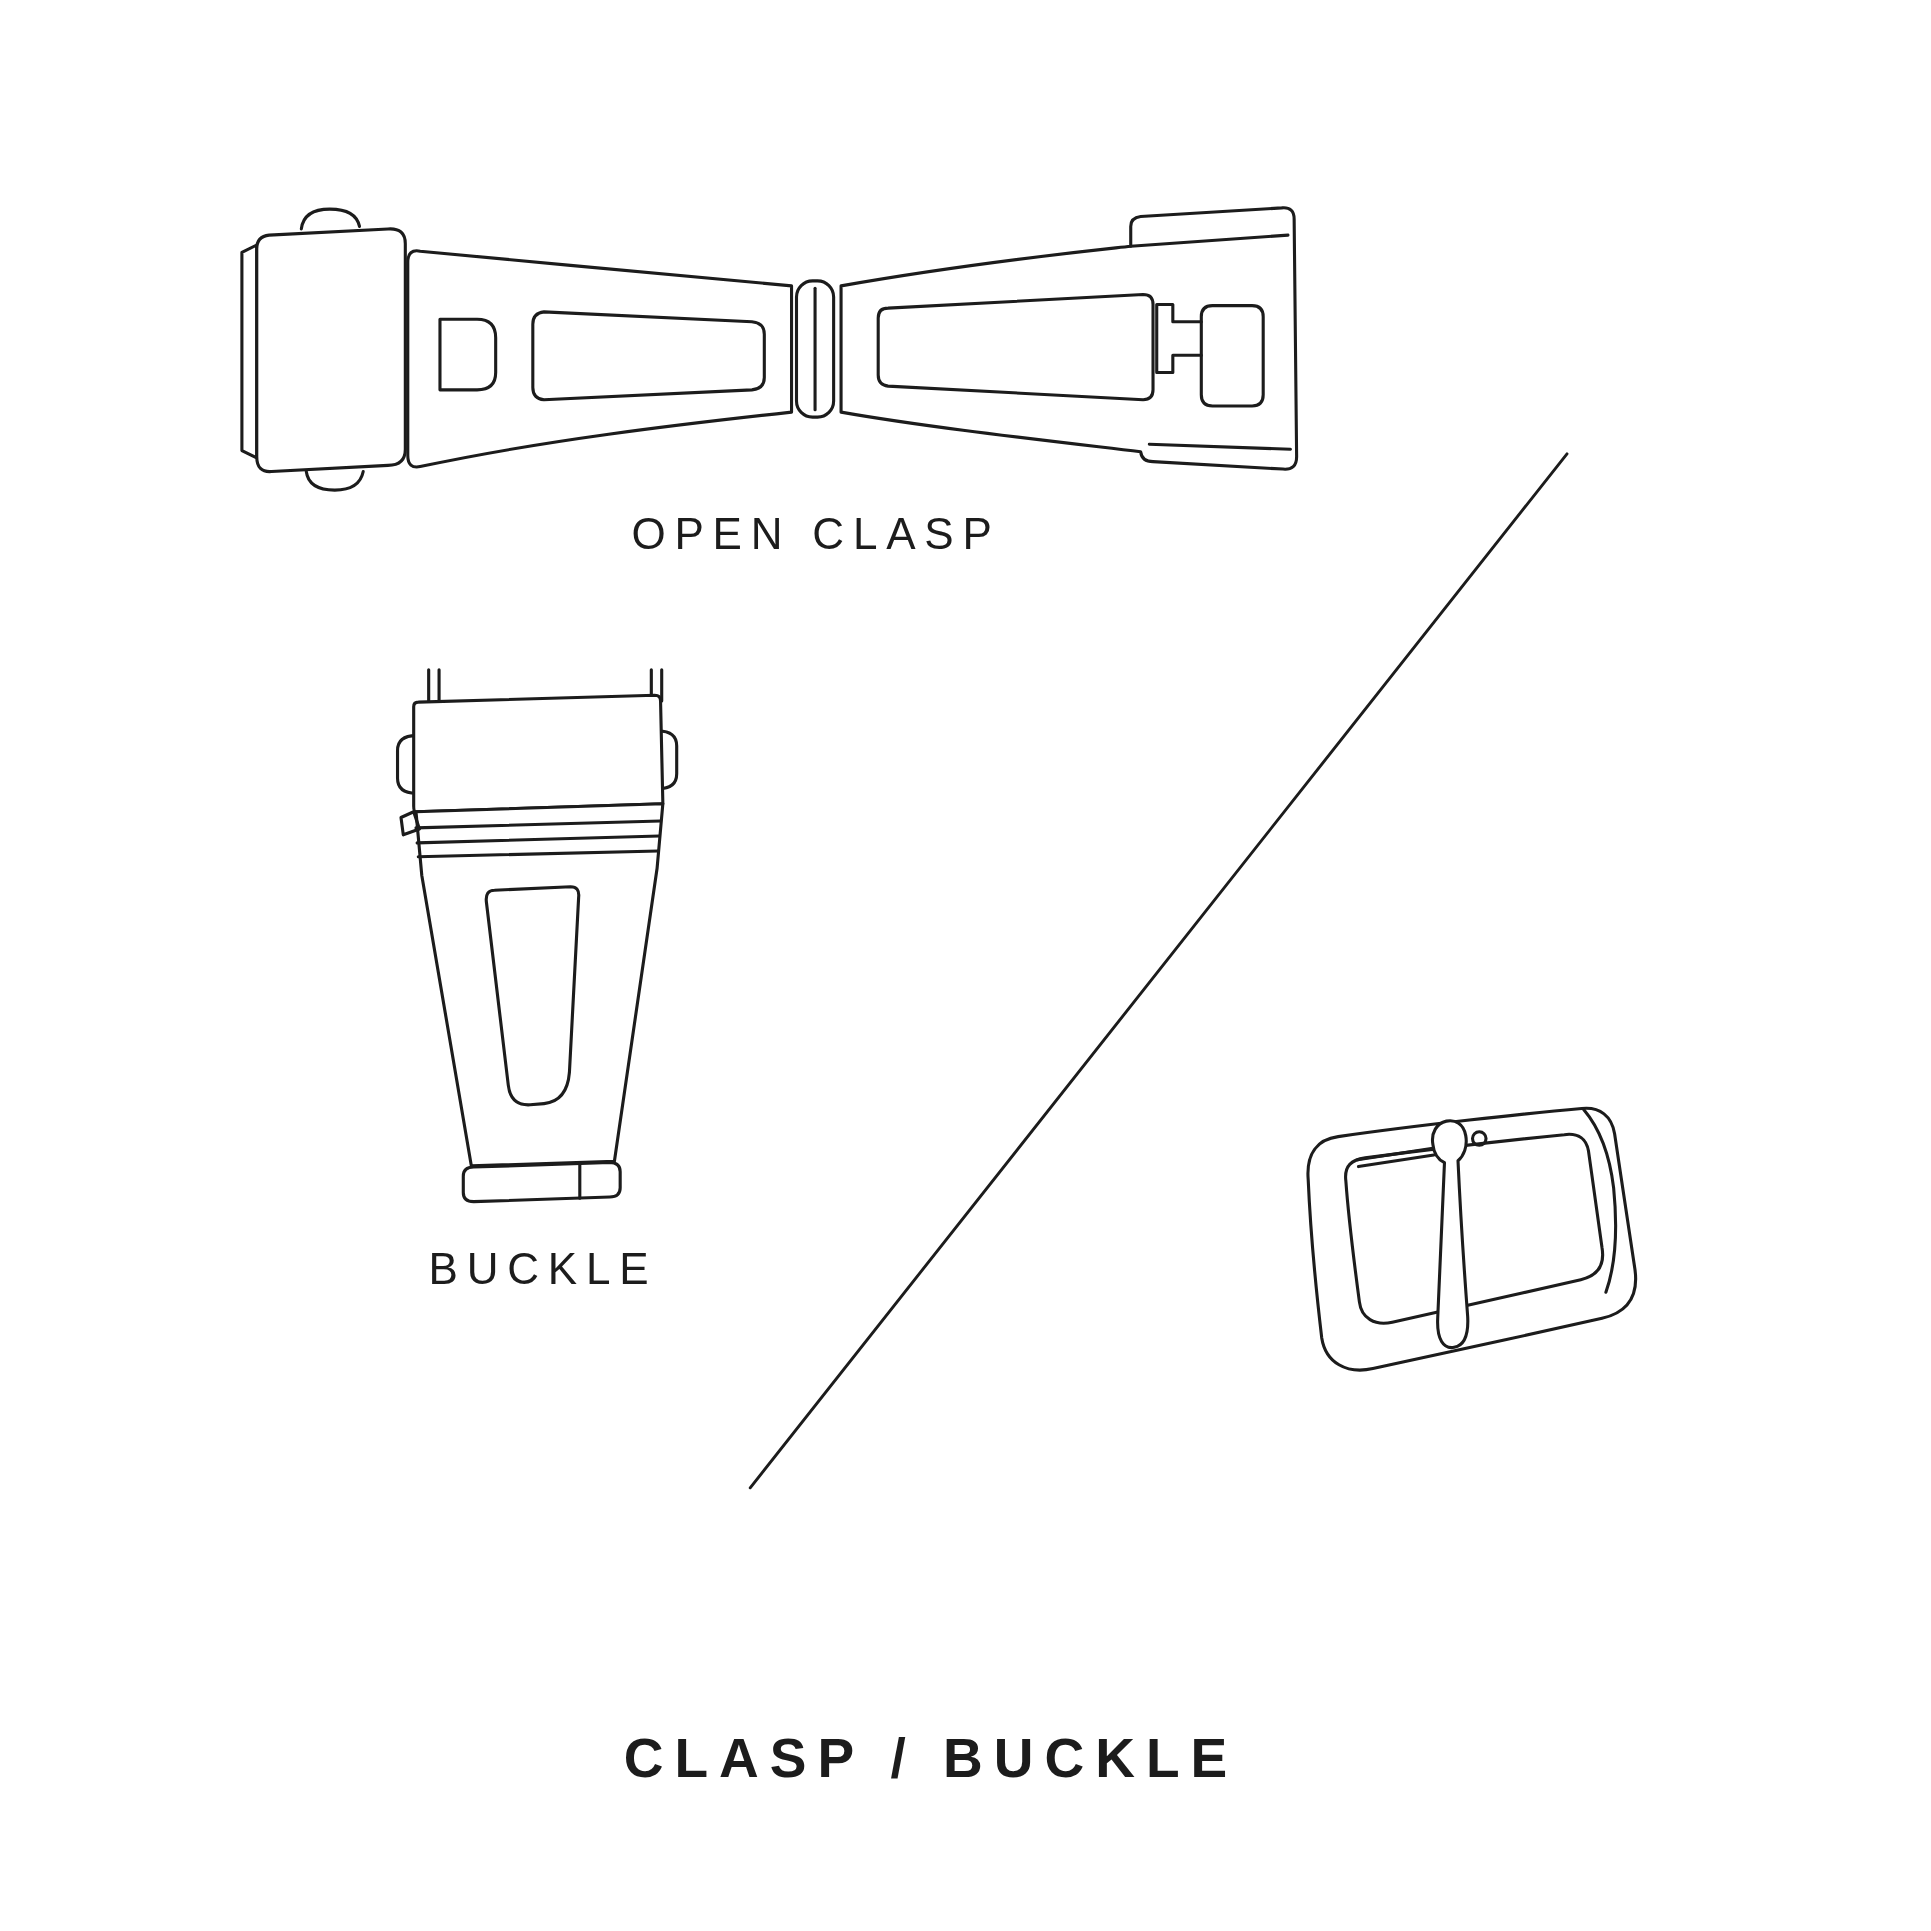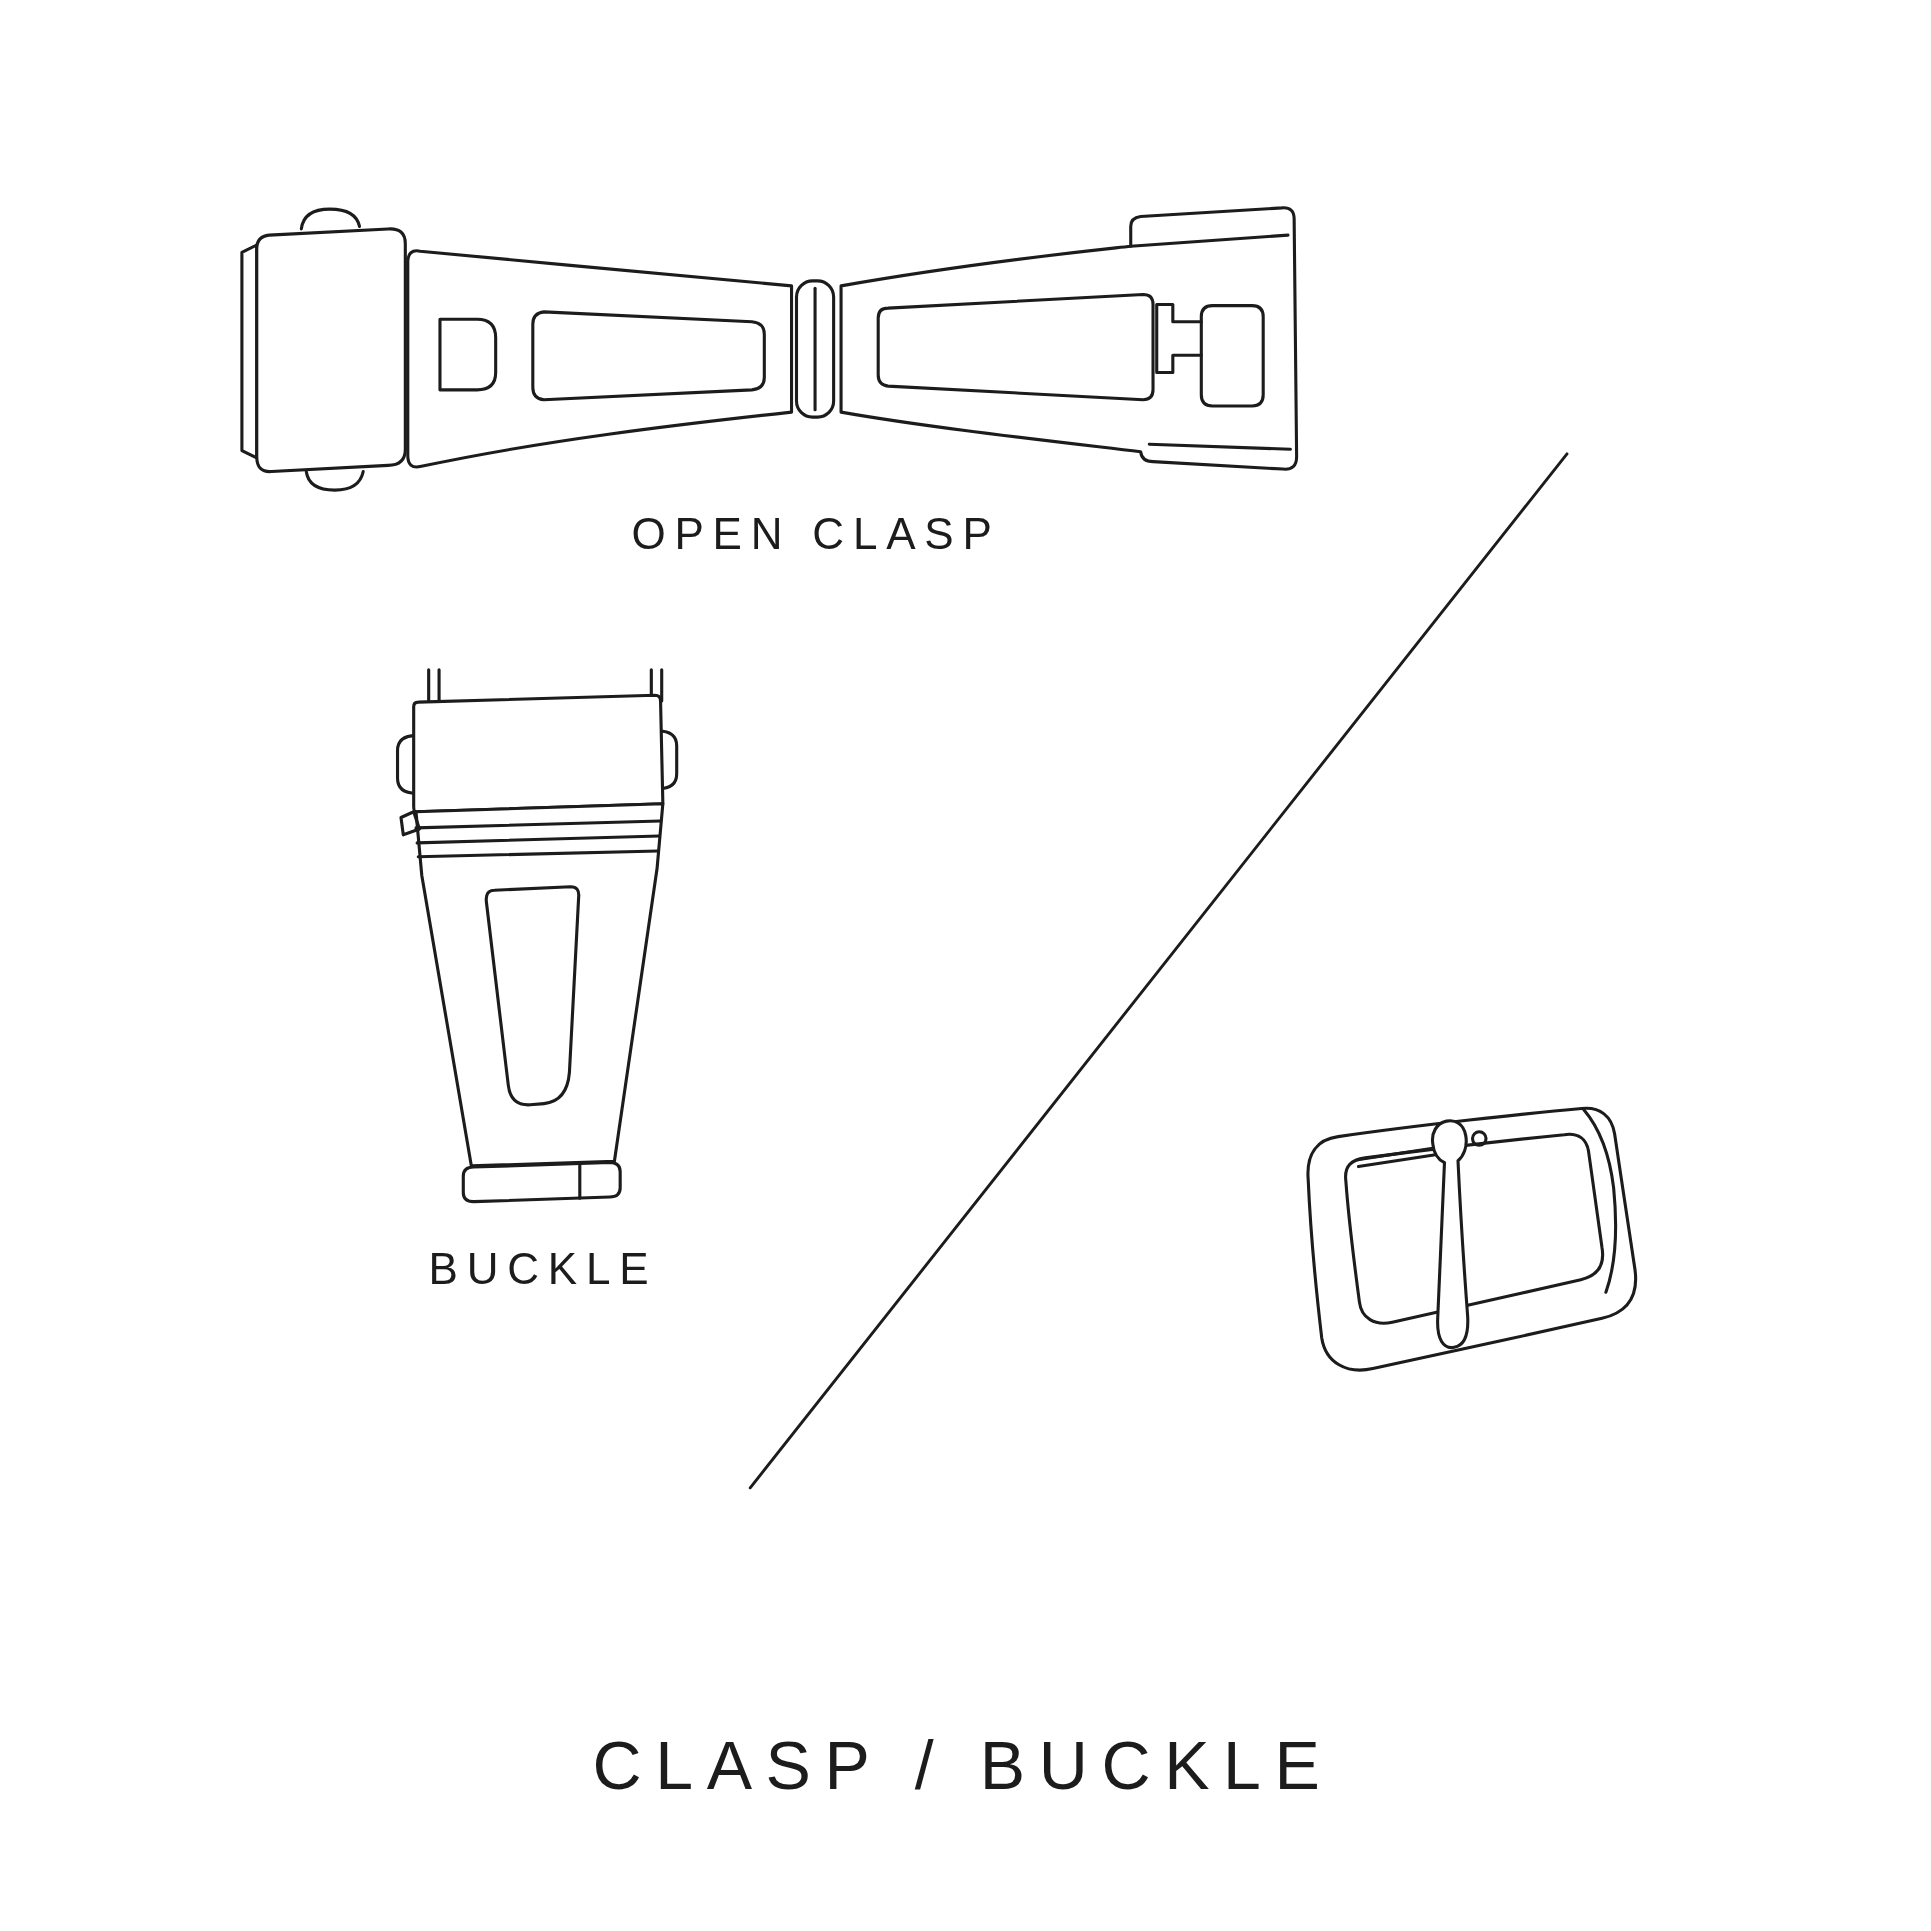--- a/index.html
+++ b/index.html
@@ -26,22 +26,22 @@
   #divider line { stroke-width:3px; }
   .label {
     position:absolute; transform:translateX(-50%);
     color:var(--ink); font-size:44px; letter-spacing:0.2em;
     line-height:1; white-space:nowrap;
   }
   #open-clasp-label { left:816px; top:512px; }
   #closed-label     { left:543px; top:1247px; }
   .big-title {
     position:absolute; transform:translateX(-50%);
-    left:963px; top:1731px;
-    color:var(--ink); font-size:68px; font-weight:400;
+    left:931px; top:1731px;
+    color:var(--ink); font-size:55px; font-weight:700;
     letter-spacing:0.2em; line-height:1; white-space:nowrap;
   }
 </style>
 </head>
 <body>
 
 <div class="canvas">
 
   <svg id="open-clasp" class="draw" viewBox="0 0 870 260" aria-label="open clasp line drawing">
     <g>

